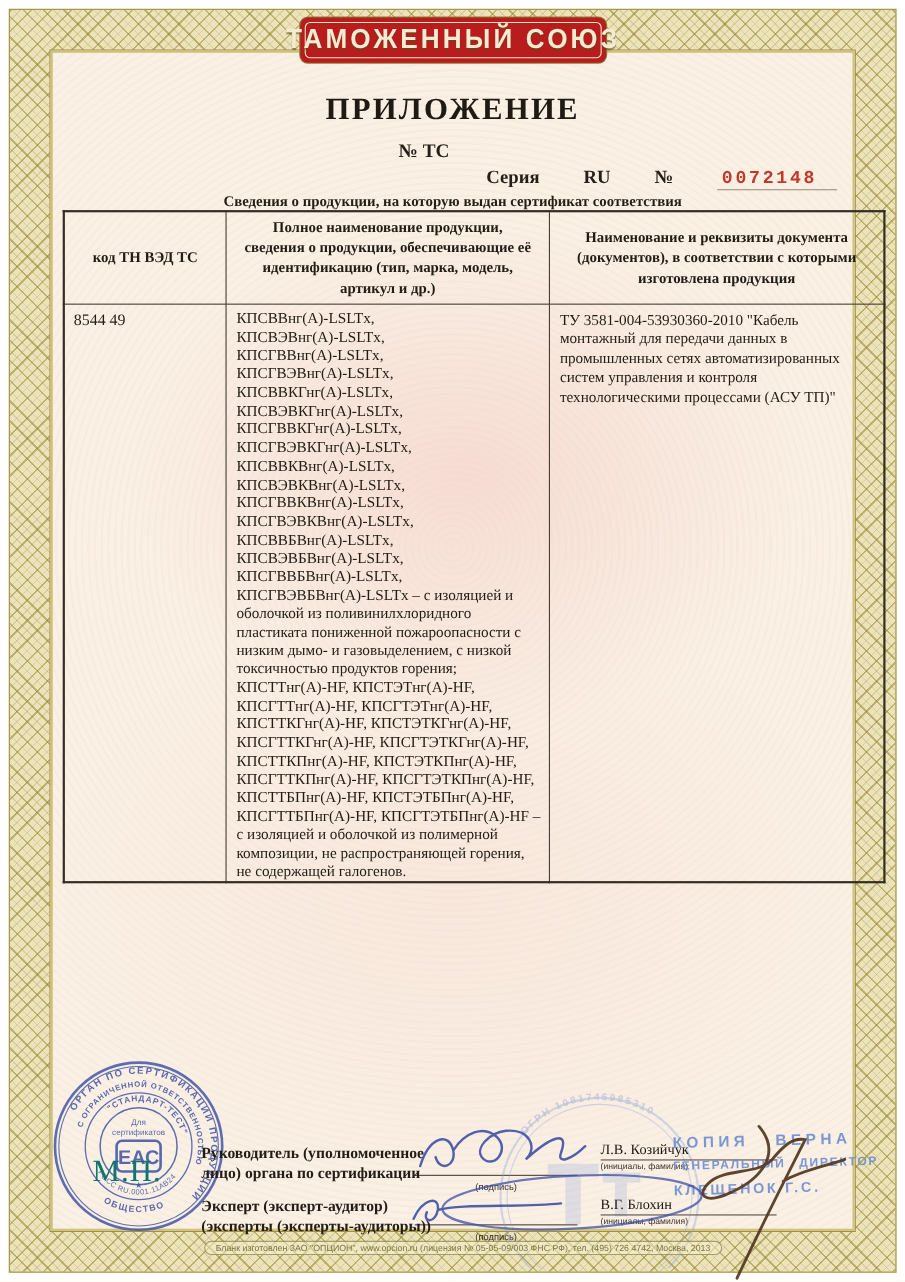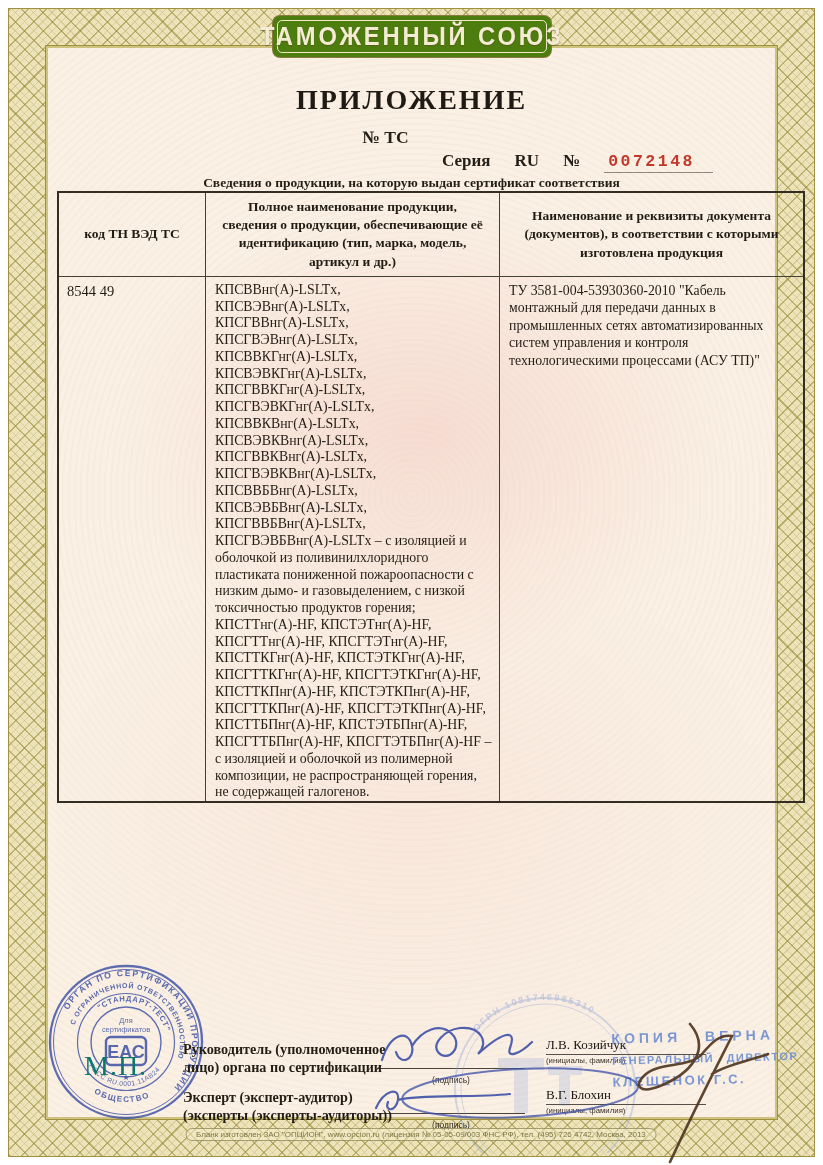--- a/index.html
+++ b/index.html
@@ -19,33 +19,33 @@
   .paper{position:absolute;left:46px;top:46px;right:46px;bottom:46px;
     background-color:#faf0e4;
     background-image:
       radial-gradient(ellipse 430px 320px at 52% 36%, rgba(243,203,195,.55), rgba(243,203,195,0) 72%),
       radial-gradient(ellipse 520px 400px at 50% 72%, rgba(246,216,206,.38), rgba(246,216,206,0) 70%),
       repeating-radial-gradient(circle at 50% 42%, rgba(210,165,148,.055) 0 2px, rgba(255,255,255,0) 2px 6px);
     border:2px solid #cec27f; box-shadow:0 0 0 1px #a09040;}
 
   
   .badge{position:absolute;left:50%;top:16px;transform:translateX(-50%);
-    width:278px;height:41px;background:#4d7c0f;border-radius:7px;
+    width:278px;height:41px;background:#b91c1c;border-radius:7px;
     box-shadow:0 0 0 1px #8a7c3e; display:flex;align-items:center;justify-content:center;z-index:5;}
   .badge-inner{position:absolute;left:4px;right:4px;top:4px;bottom:4px;
     border:1.6px solid #efe7c6;border-radius:5px;}
   .badge-text{font-family:"Liberation Sans", sans-serif;font-weight:bold;font-size:25px;
     color:#f3ecd2;letter-spacing:3px;transform:scaleX(.95);white-space:nowrap;
     text-shadow:0 1px 1px rgba(90,78,25,.6);}
   .title{position:absolute;left:0;right:0;top:84px;text-align:center;
     font-size:28px;font-weight:bold;letter-spacing:2px;color:#1f1a14;}
   .cert-line{position:absolute;left:0;right:52px;top:127px;display:flex;
     justify-content:center;align-items:baseline;gap:12px;font-size:17.5px;font-weight:bold;}
   .cert-no{border-bottom:1.4px solid #3a332a;padding:0 30px 1px 12px;font-weight:bold;}
-  .series-line{position:absolute;left:442px;top:151px;display:flex;align-items:baseline;gap:24px;
+  .series-line{position:absolute;left:442px;top:151px;display:flex;align-items:baseline;gap:40px;
     font-size:17px;font-weight:bold;}
   .series-num{font-family:"Liberation Mono", monospace;color:#c0392b;font-weight:bold;
     letter-spacing:2.5px;font-size:16.5px;border-bottom:1px solid rgba(58,51,42,.55);padding:0 18px 1px 4px;}
 
   
   .tbl-caption{position:absolute;left:0;right:0;top:175px;text-align:center;
     font-size:13.5px;font-weight:bold;color:#231e16;}
   table.product{position:absolute;left:57px;top:191px;width:718px;height:594px;
     border-collapse:collapse;table-layout:fixed;}
   table.product th, table.product td{border:1.4px solid #453f34;vertical-align:top;}

